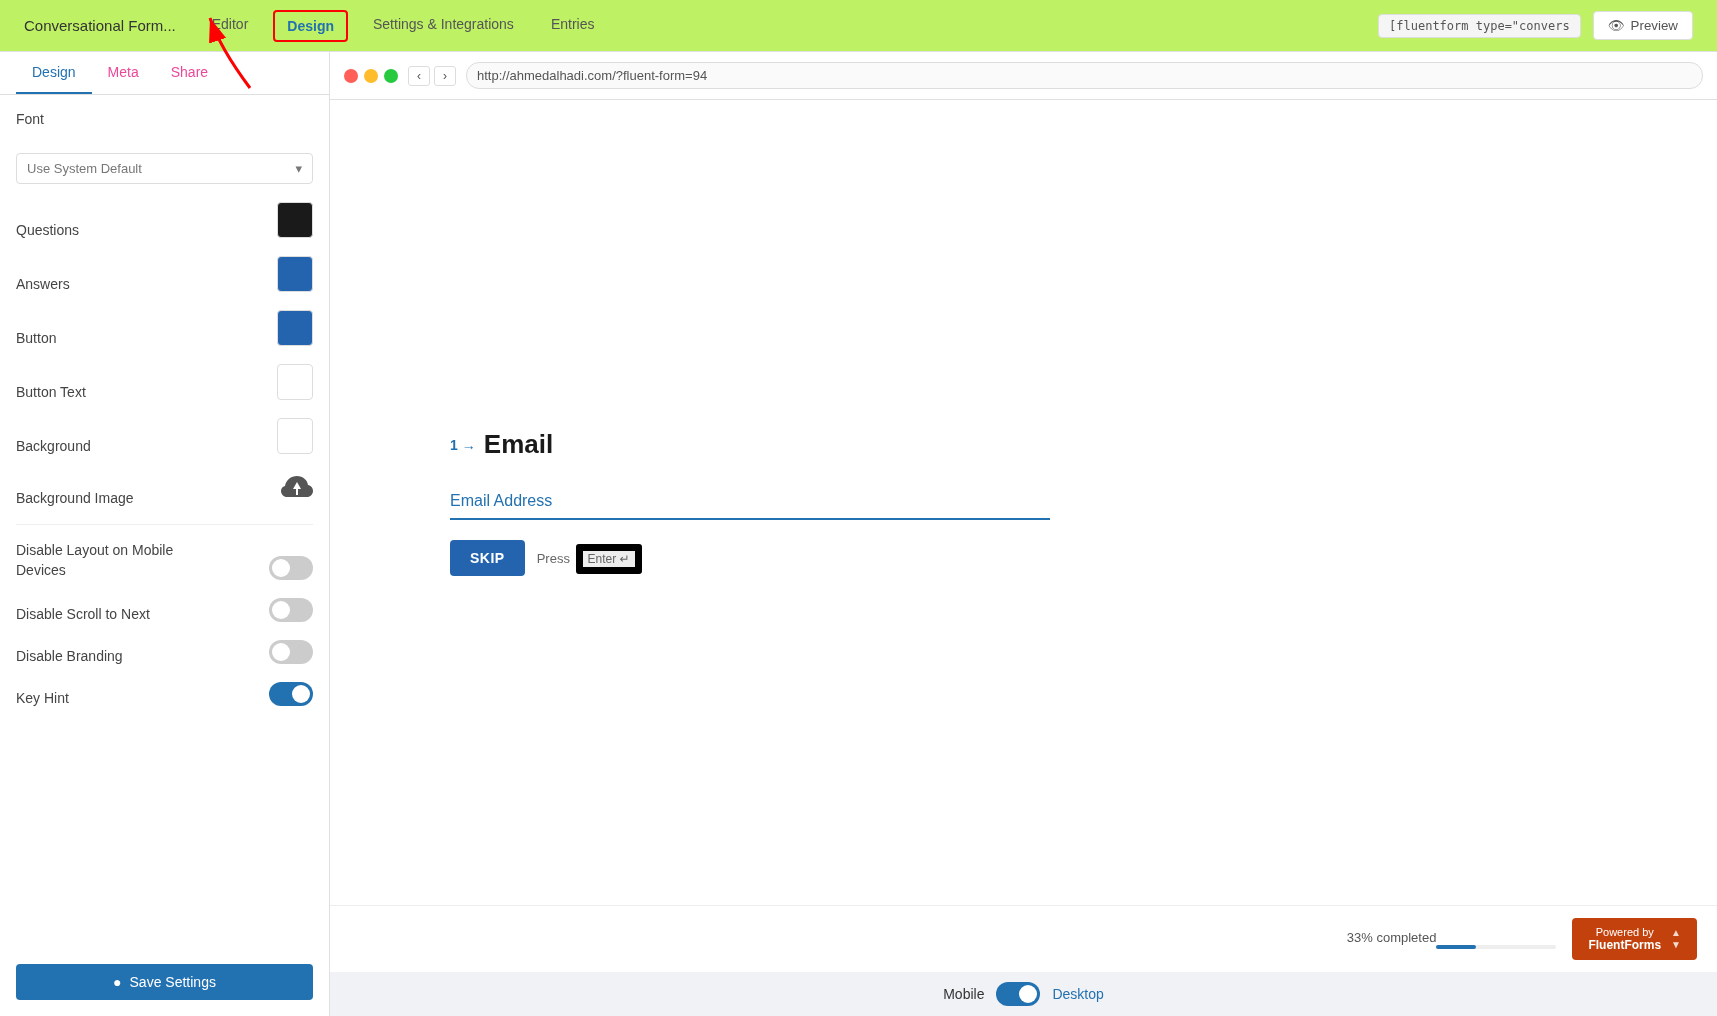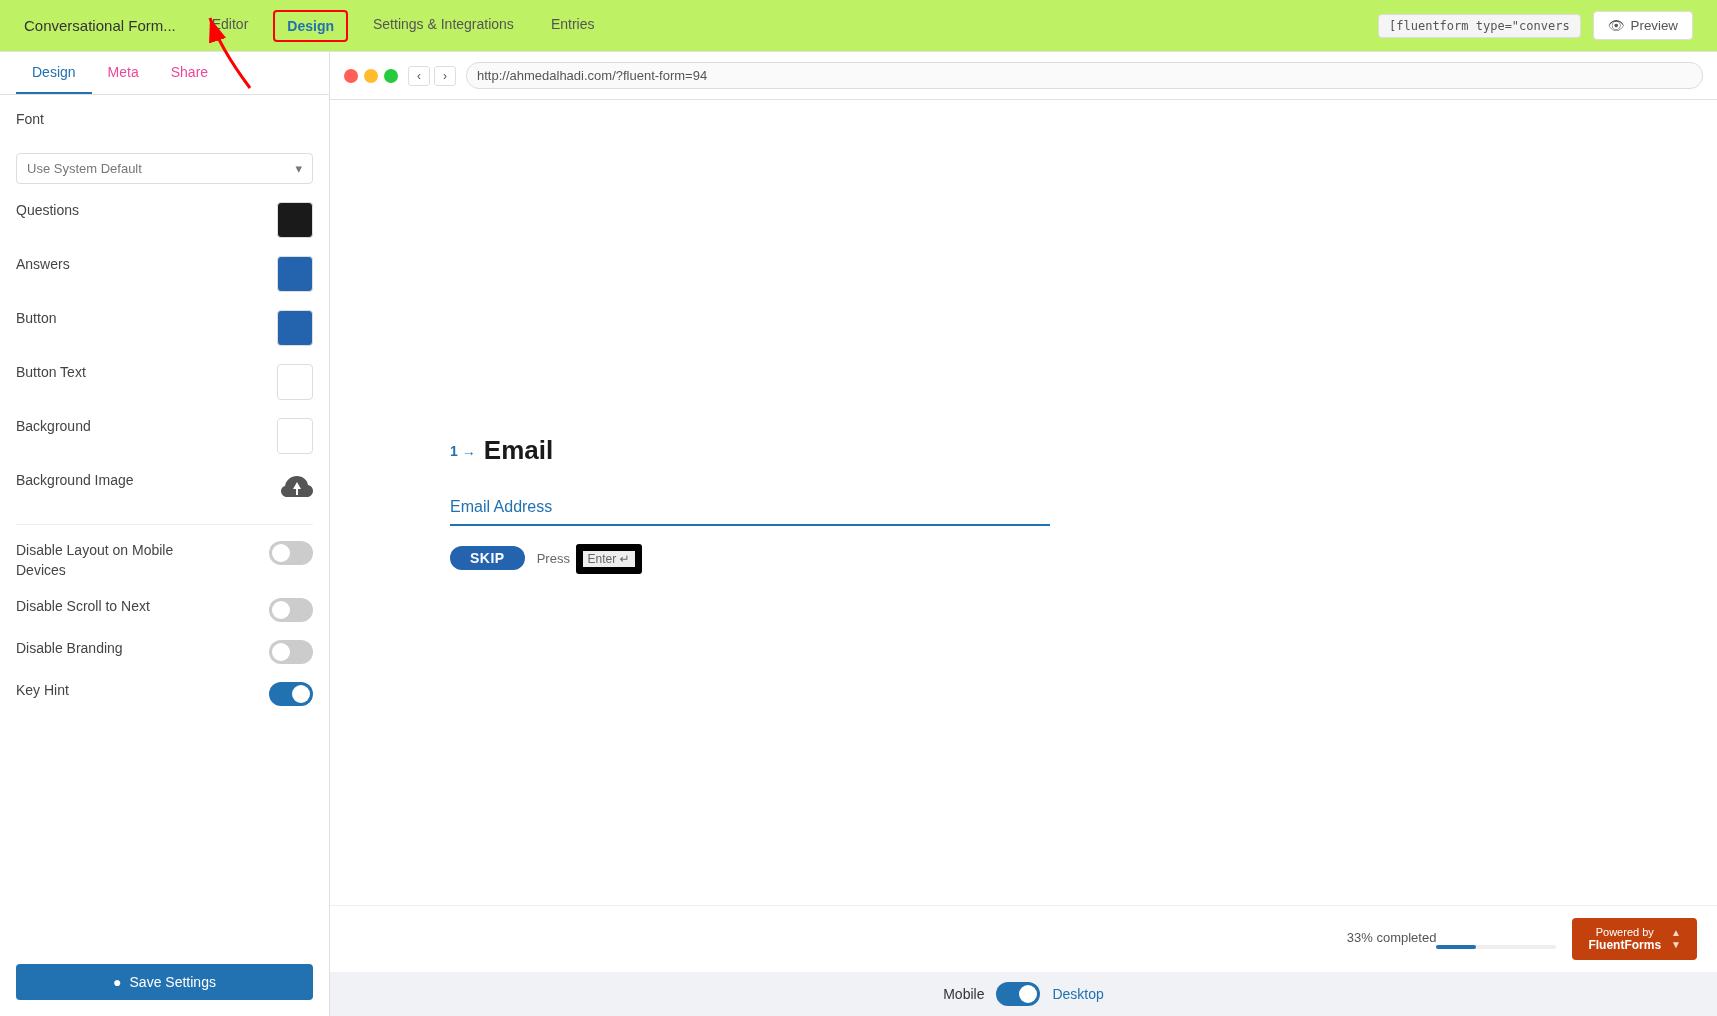--- a/index.html
+++ b/index.html
@@ -22,21 +22,21 @@
     
     .main-layout { display: flex; height: calc(100vh - 52px); }
 
     
     .left-panel { width: 330px; background: #fff; border-right: 1px solid #e0e0e0; display: flex; flex-direction: column; overflow-y: auto; }
     .panel-tabs { display: flex; border-bottom: 1px solid #e0e0e0; padding: 0 16px; }
     .panel-tab { padding: 12px 16px; cursor: pointer; color: #ec4899; font-size: 14px; border-bottom: 2px solid transparent; }
     .panel-tab.active { color: #2271b1; border-bottom-color: #2271b1; font-weight: 500; }
     .panel-content { padding: 16px; flex: 1; }
 
-    .setting-row { display: flex; align-items: flex-start; justify-content: space-between; margin-bottom: 18px; }
+    .setting-row { display: flex; align-items: flex-end; justify-content: space-between; margin-bottom: 18px; }
     .setting-label { color: #444; font-size: 14px; }
 
     .font-select {
       width: 100%; border: 1px solid #ddd; border-radius: 4px; padding: 7px 10px;
       font-size: 13px; color: #777; display: flex; align-items: center; justify-content: space-between;
       cursor: pointer; background: #fff; margin-bottom: 18px;
     }
 
     .color-swatch {
       width: 36px; height: 36px; border-radius: 4px; border: 1px solid #ddd; cursor: pointer;
@@ -97,22 +97,22 @@
     .question-num { color: #2271b1; font-size: 14px; font-weight: 600; display: flex; align-items: center; gap: 4px; }
     .question-text { font-size: 26px; font-weight: 600; color: #1a1a1a; }
     .email-input-line {
       width: 100%; max-width: 600px; border: none; border-bottom: 2px solid #2271b1;
       padding: 8px 0; font-size: 16px; color: #2271b1; outline: none;
       background: transparent; margin-bottom: 20px;
     }
     .email-input-line::placeholder { color: #2271b1; }
     .skip-row { display: flex; align-items: center; gap: 12px; }
     .skip-btn {
-      background: #2463ae; color: #fff; border: none; border-radius: 12px;
-      padding: 4px 20px; font-size: 14px; font-weight: 700; cursor: pointer; letter-spacing: 0.5px;
+      background: #2463ae; color: #fff; border: none; border-radius: 4px;
+      padding: 10px 20px; font-size: 14px; font-weight: 700; cursor: pointer; letter-spacing: 0.5px;
     }
     .press-enter { color: #666; font-size: 13px; }
     .enter-key { background: #eee; border: 7px solid #000000; border-radius: 3px; padding: 1px 5px; font-size: 12px; margin: 0 2px; }
 
     
     .form-bottom-bar {
       display: flex; align-items: center; justify-content: flex-end;
       padding: 12px 20px; border-top: 1px solid #eee; background: #fff; gap: 16px;
     }
     .progress-section { display: flex; flex-direction: row; align-items: flex-end; }

